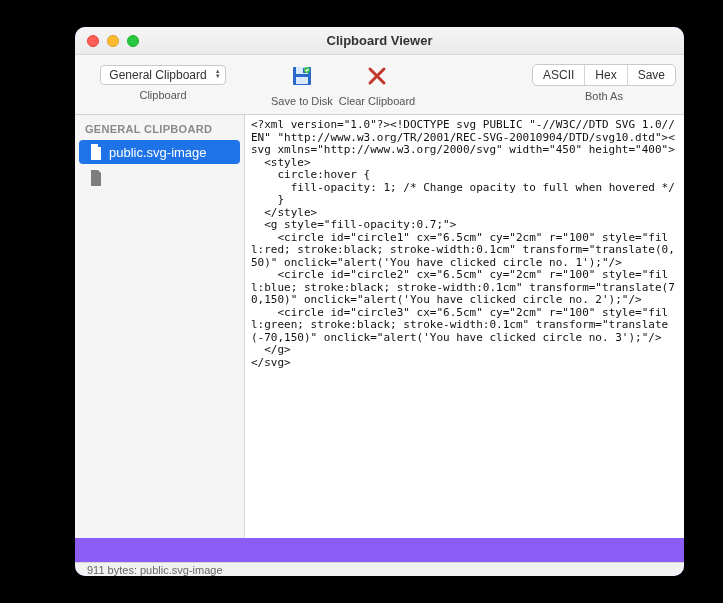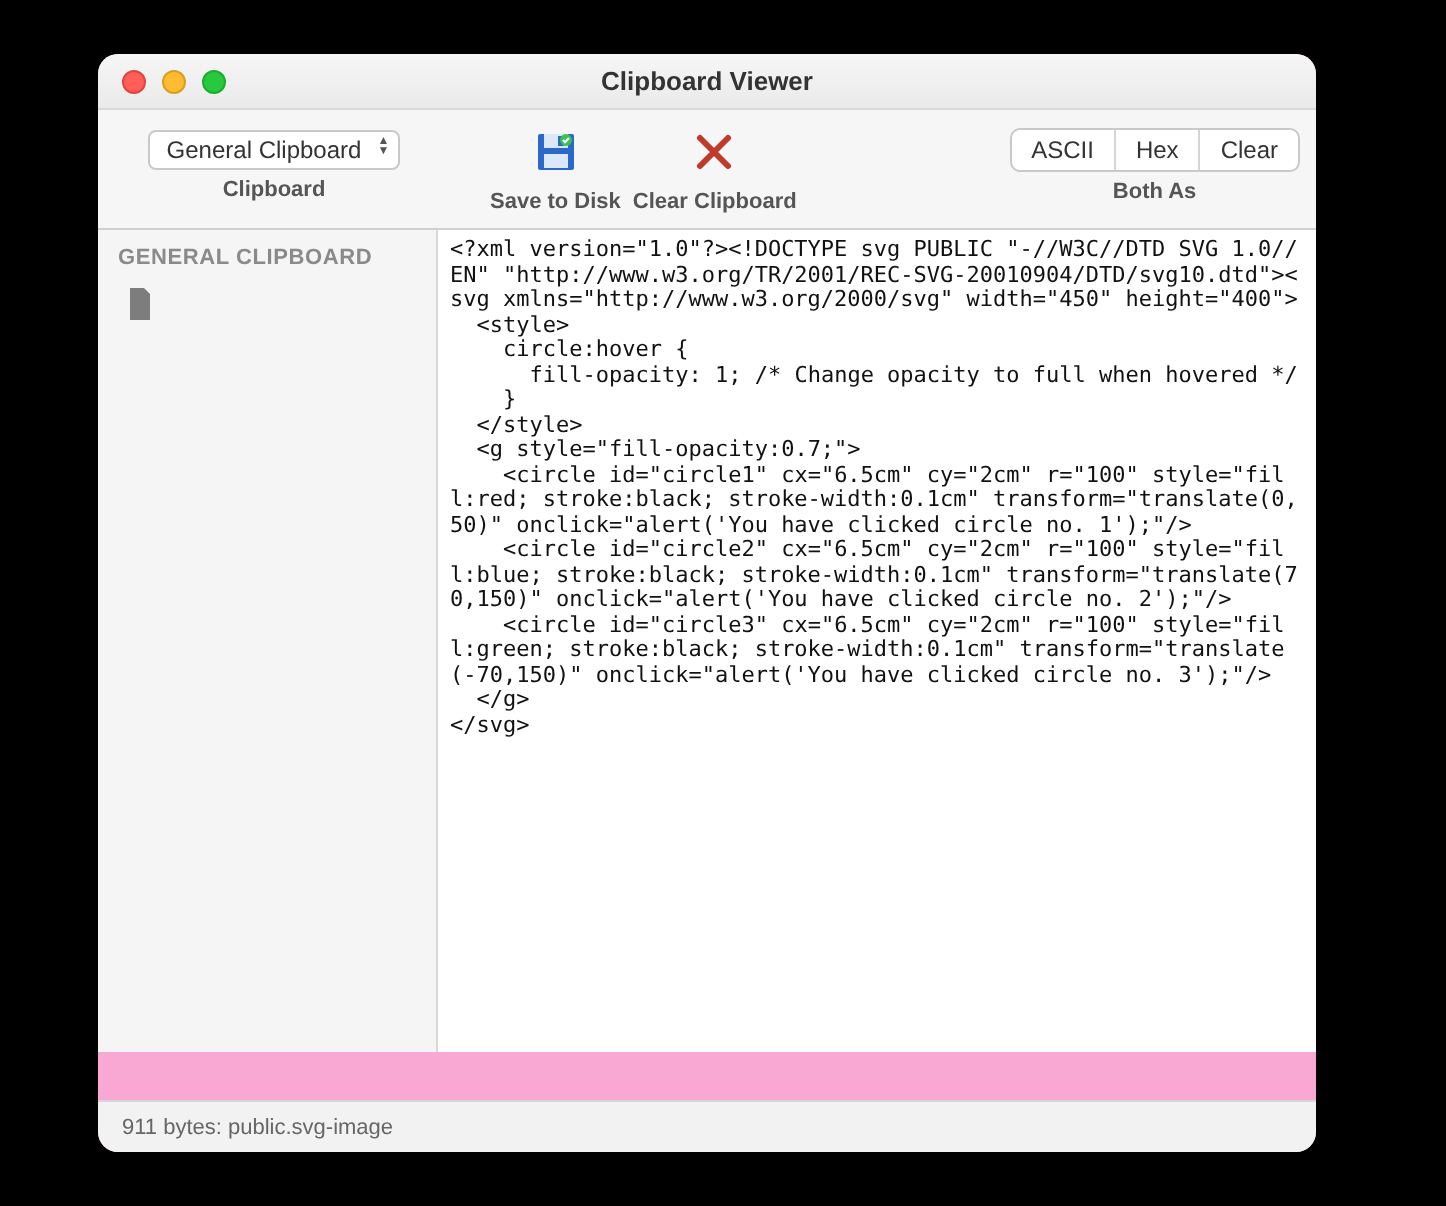--- a/index.html
+++ b/index.html
@@ -6,25 +6,25 @@
   body {
     background: #000;
     width: 723px;
     height: 603px;
     font-family: -apple-system, "Helvetica Neue", Arial, sans-serif;
     font-size: 13px;
     color: #333;
   }
   .window {
     position: absolute;
-    left: 49px;
+    left: 75px;
     top: 27px;
     width: 609px;
     height: 549px;
-    background: #f9a8d4;
+    background: #8b5cf6;
     border-radius: 10px;
     box-shadow: 0 20px 40px rgba(0,0,0,0.5);
     display: flex;
     flex-direction: column;
     overflow: hidden;
   }
   .titlebar {
     height: 28px;
     background: linear-gradient(#f6f6f6,#eaeaea);
     display: flex;
@@ -56,21 +56,21 @@
   }
   .toolbar {
     height: 60px;
     background: #f6f6f6;
     border-bottom: 1px solid #d0d0d0;
     display: flex;
     align-items: flex-start;
     padding: 4px 8px 0 8px;
   }
   .tb-group { display: flex; flex-direction: column; align-items: center; }
-  .tb-label { font-size: 11px; color: #555; margin-top: 4px; font-weight: bold; }
+  .tb-label { font-size: 11px; color: #555; margin-top: 4px; }
   .select {
     background: #fff;
     border: 1px solid #c9c9c9;
     border-radius: 4px;
     padding: 2px 18px 2px 8px;
     font-size: 12px;
     position: relative;
     height: 20px;
     display: flex;
     align-items: center;
@@ -160,21 +160,21 @@
   .content pre {
     font-family: Menlo, Consolas, monospace;
     font-size: 11px;
     line-height: 12.5px;
     padding: 4px 6px;
     white-space: pre-wrap;
     word-break: break-all;
     color: #111;
   }
   .statusbar {
-    height: 26px;
+    height: 14px;
     background: #f2f2f2;
     border-top: 1px solid #d6d6d6;
     display: flex;
     align-items: center;
     padding: 0 12px;
     font-size: 11px;
     color: #666;
     margin-top: 24px;
   }
 </style>
@@ -225,30 +225,38 @@
       </div>
       <div class="tb-label">Clear Clipboard</div>
     </div>
 
     <div class="spacer"></div>
 
     <div class="tb-group">
       <div class="seg">
         <button>ASCII</button>
         <button>Hex</button>
-        <button>Clear</button>
+        <button>Save</button>
       </div>
       <div class="tb-label">Both As</div>
     </div>
   </div>
 
   <div class="body">
     <div class="sidebar">
       <div class="side-header">GENERAL CLIPBOARD</div>
 
+      <div class="side-item selected">
+        <span class="doc-icon">
+          <svg viewBox="0 0 14 16">
+              <path d="M2 0 h7 l3 3 v13 h-10 z M9 0 v3 h3" fill="#fff"></path>
+            </svg>
+        </span>
+        <span>public.svg-image</span>
+      </div>
 
       <div class="side-item">
         <span class="doc-icon">
           <svg viewBox="0 0 14 16">
               <path d="M2 0 h7 l3 3 v13 h-10 z" fill="#cfcfcf"></path>
             </svg>
         </span>
       </div>
 
     </div>

